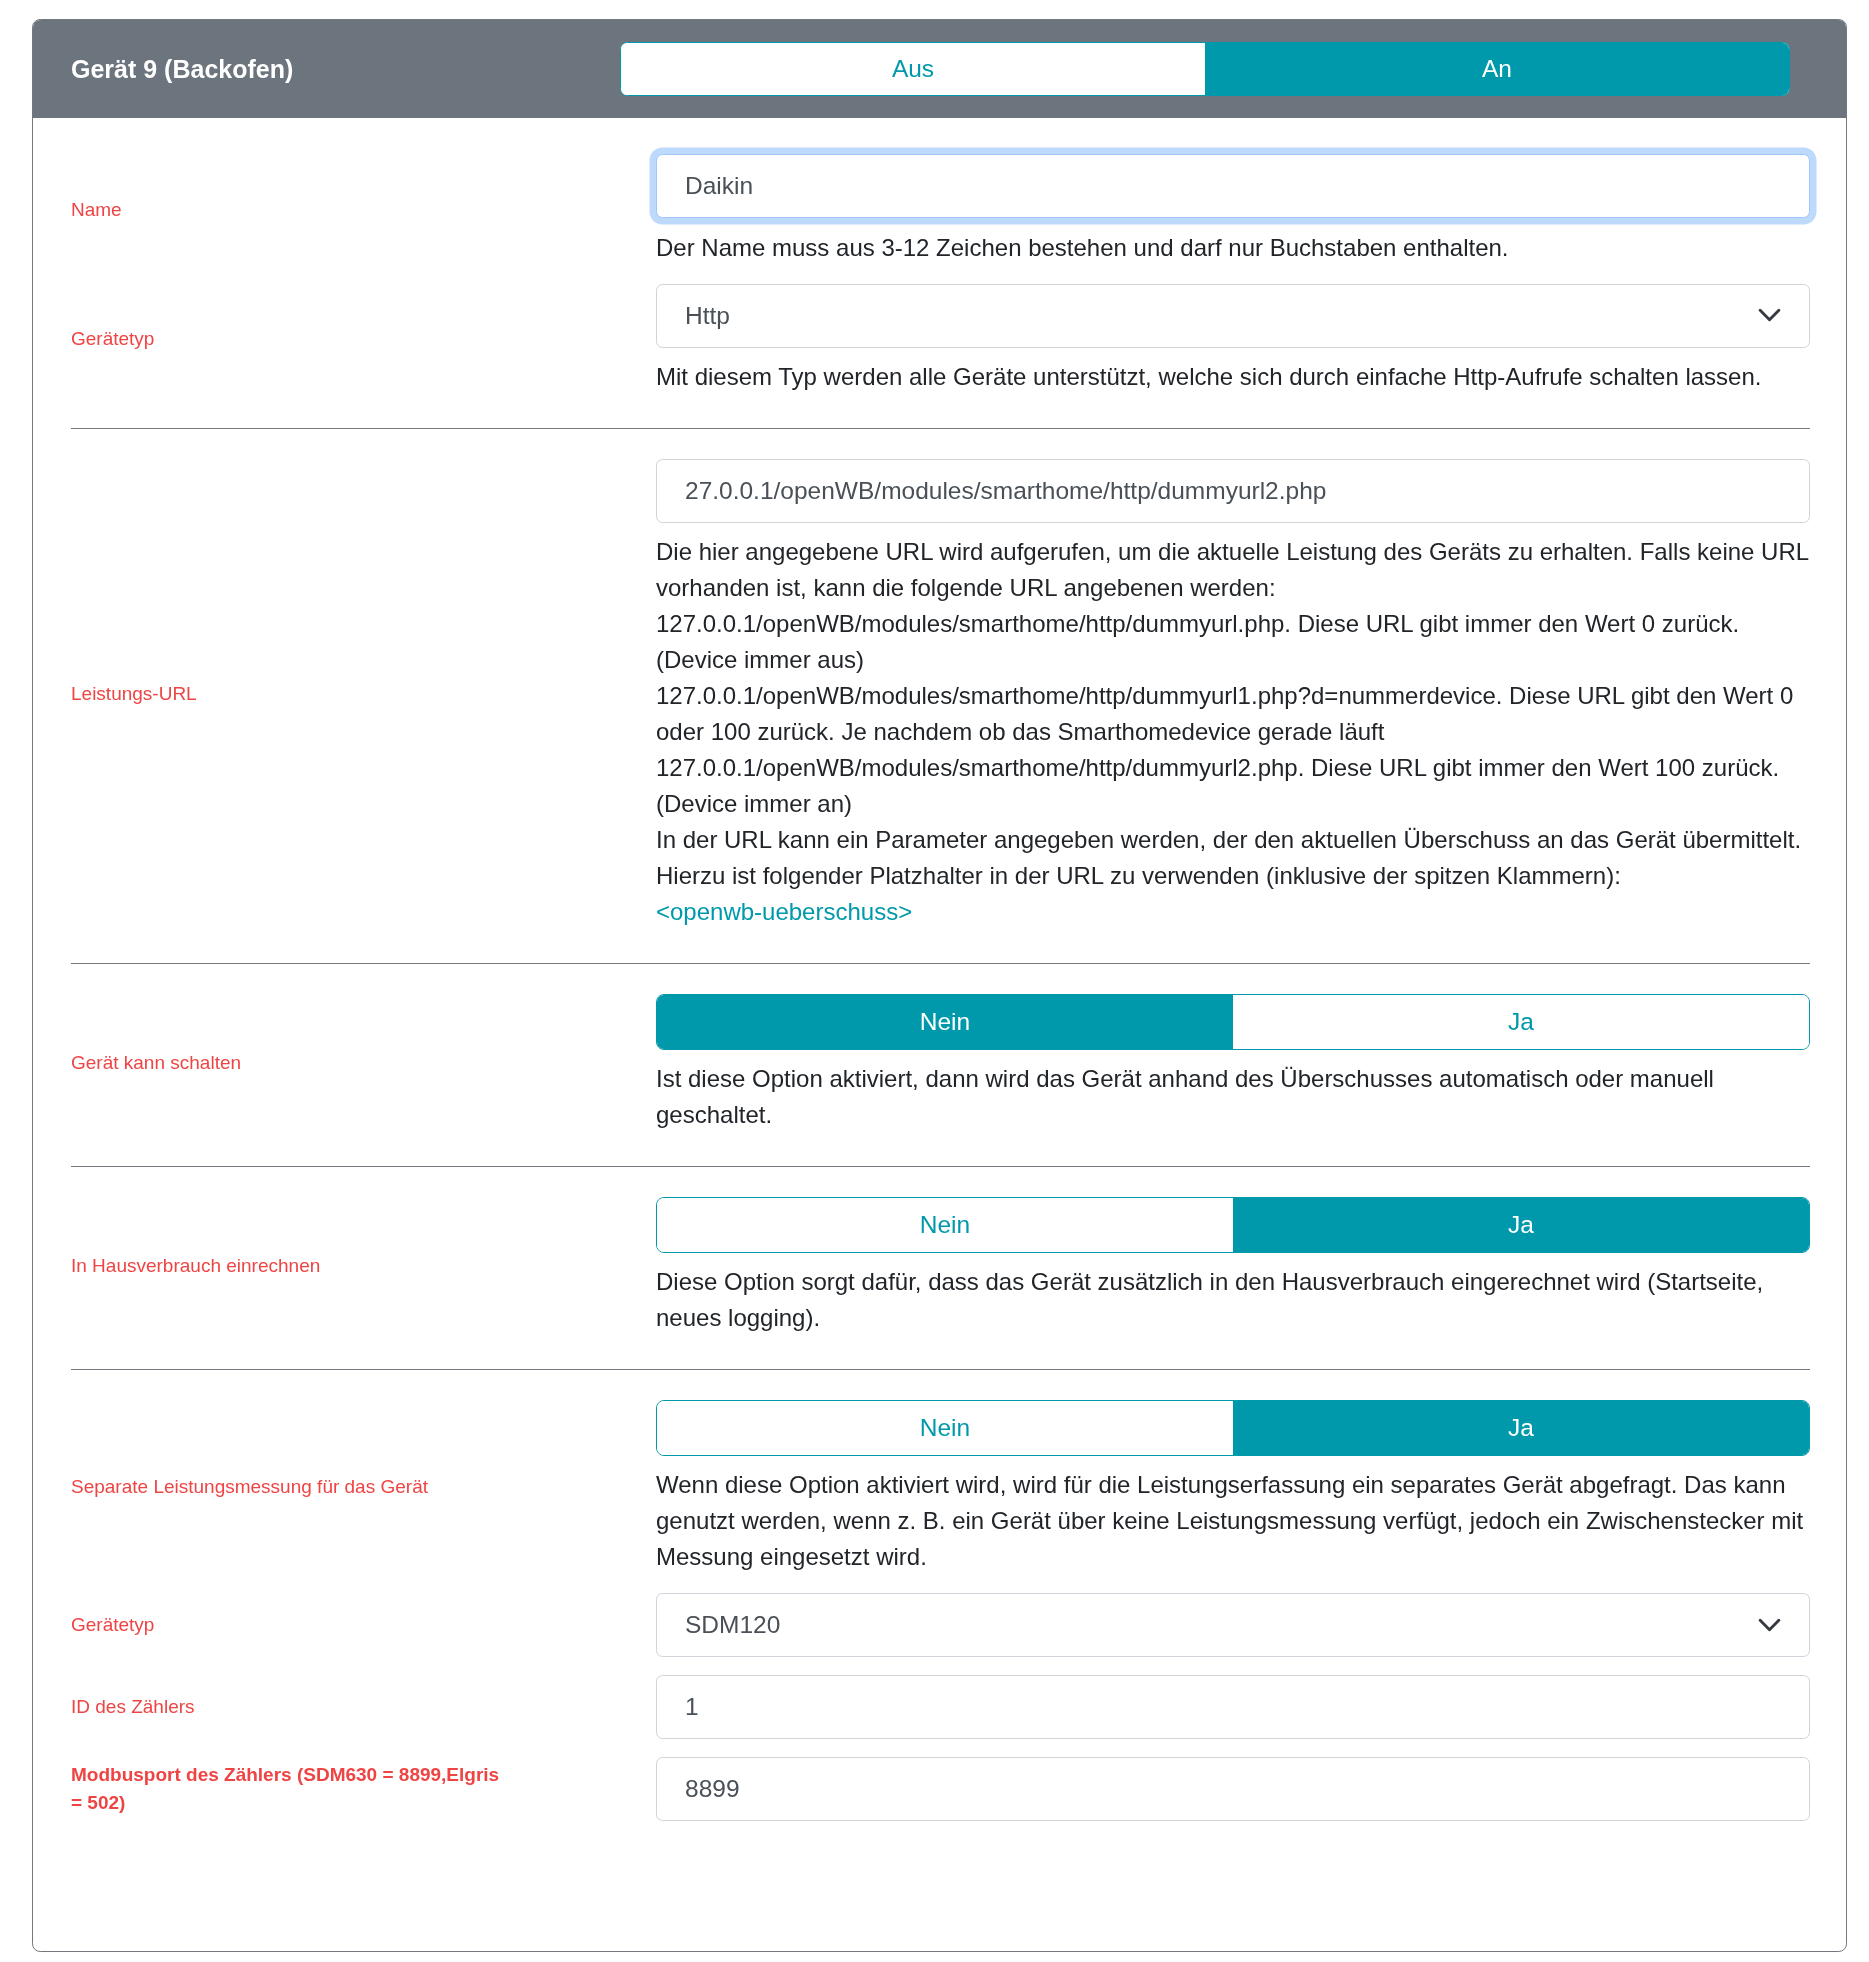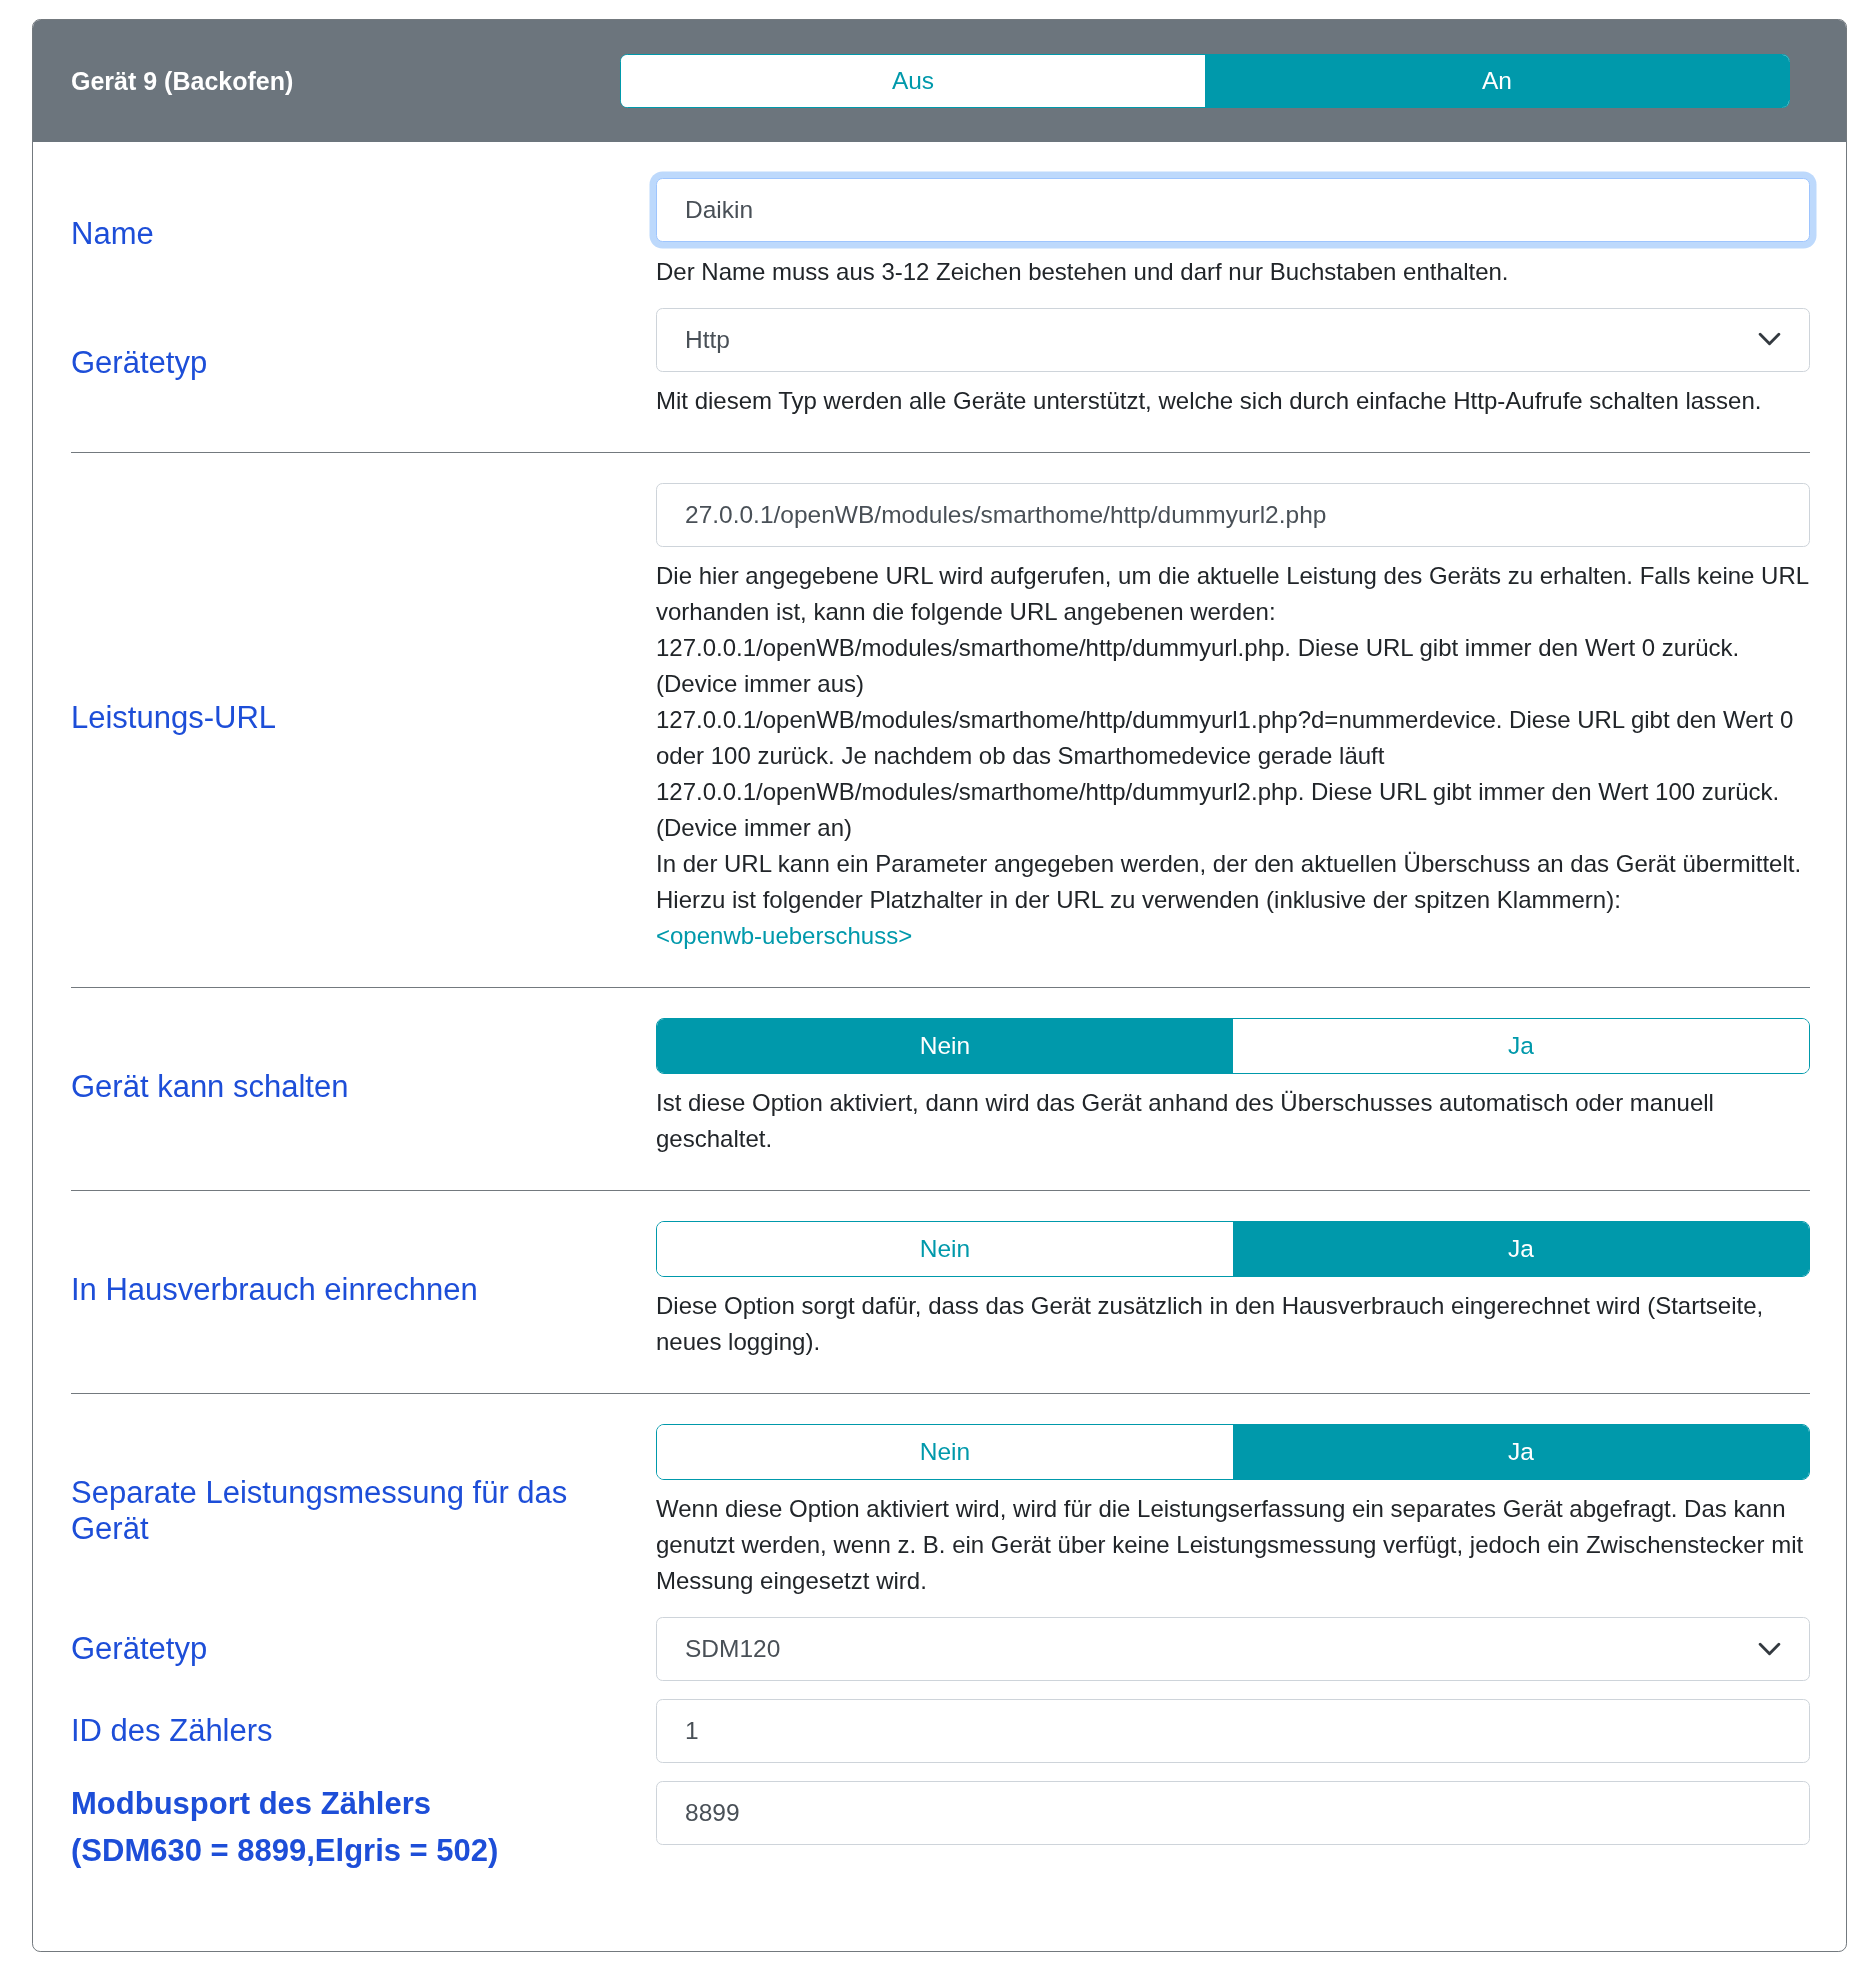--- a/index.html
+++ b/index.html
@@ -14,41 +14,41 @@
   .card {
     margin: 19px 22px 0 32px;
     min-height: 1933px;
     border: 1.6px solid #73797e;
     border-radius: 8.2px;
     overflow: hidden;
     background: #fff;
   }
   .card-header {
     background: #6c757d;
-    height: 122px;
+    height: 98px;
     display: flex;
     align-items: center;
     padding: 0 56px 0 38px;
   }
   .card-title {
     flex: 0 0 549px;
     color: #ffffff;
     font-size: 25px;
     font-weight: bold;
   }
   .card-body {
     padding: 36px 36px 46px 38px;
   }
   .frow { display: flex; margin-bottom: 18px; }
   .flabel {
     flex: 0 0 585px;
     width: 585px;
     padding-right: 24.5px;
-    font-size: 31px;
-    color: #1d4ed8;
+    font-size: 19px;
+    color: #ef4444;
     min-height: 64px;
     display: flex;
     align-items: center;
   }
   .frow.modbus .flabel { padding-right: 143px; line-height: 1.5; font-weight: bold; }
   .fcontrol { flex: 1; min-width: 0; }
   .tinput, .tselect {
     width: 100%;
     height: 64px;
     border: 1.6px solid #ced4da;

